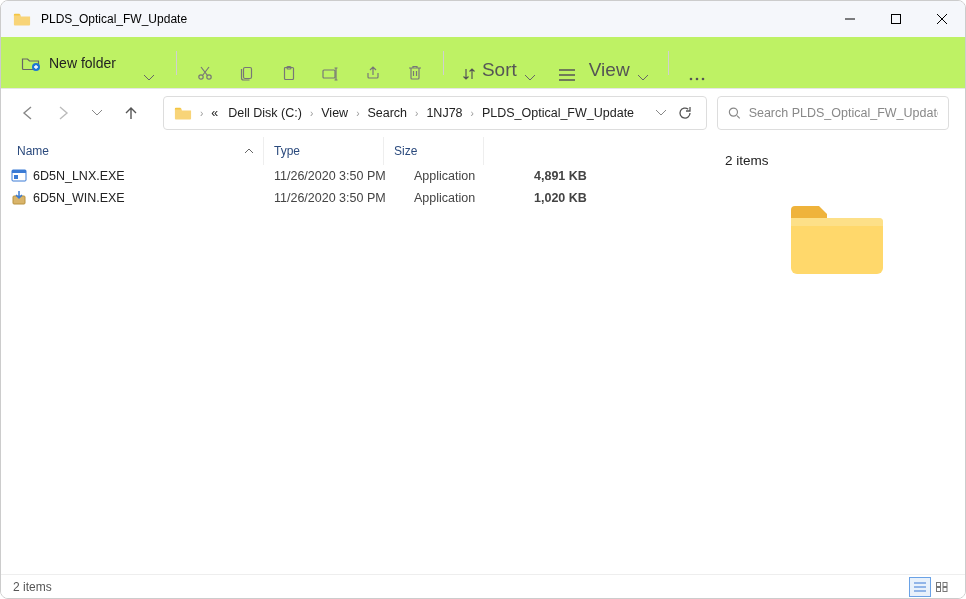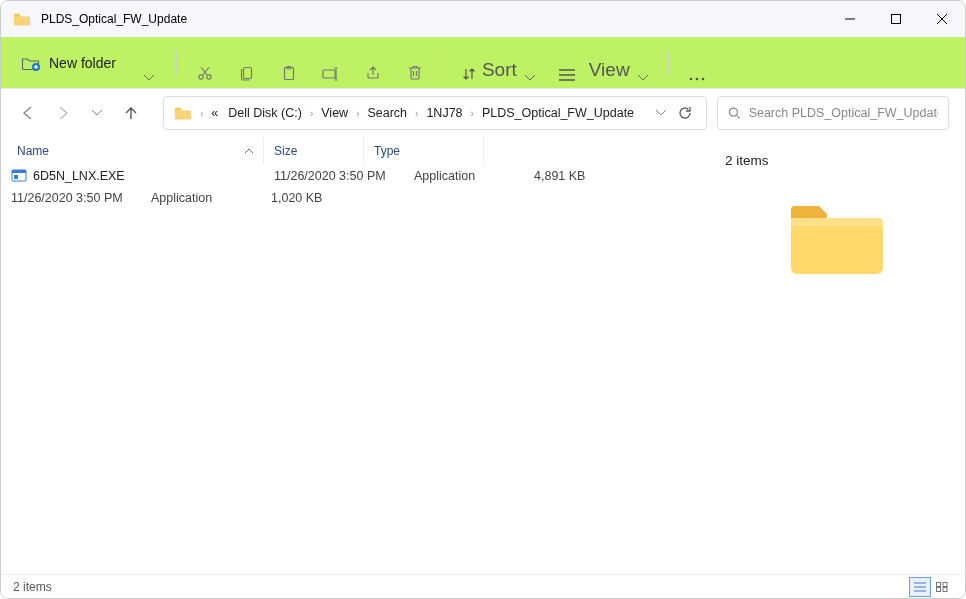--- a/index.html
+++ b/index.html
@@ -35,21 +35,21 @@
 
   
   .content { display: flex; height: calc(100% - 36px - 52px - 48px - 24px); gap: 24px; }
   .filepane { flex: 1; overflow: auto; }
   .hdr { display: flex; height: 28px; align-items: center; font-size: 12px; color: #2b4a7d; border-bottom: 0px; }
   .hcell { padding: 0 10px; display:flex; align-items:center; border-right: 1px solid #eee; height: 100%; }
   .c-name { width: 263px; padding-left: 16px; }
   .c-date { width: 140px; }
   .c-type { width: 120px; }
   .c-size { width: 100px; justify-content: flex-start; }
-  .c-size .val { text-align: right; width: 100%; }
+  .c-size .val { text-align: right; width: 100%; font-weight: bold; }
   .sorticon { margin-left: auto; color: #666; }
 
   .row { display: flex; height: 22px; align-items: center; font-size: 12.5px; color: #444; }
   .row .cell { padding: 0 10px; }
   .row .c-name { display: flex; align-items: center; gap: 6px; color: #222; }
   .exeico { width: 16px; height: 16px; }
 
   .preview { width: 260px; padding: 16px 20px; font-size: 13.5px; color: #222; }
   .bigfolder { width: 100px; height: 80px; margin: 30px auto 0 auto; }
 
@@ -237,41 +237,50 @@
   <div class="filepane">
     <div class="hdr">
       <div class="hcell c-name">
           <span>Name</span>
           <span class="sorticon">
             <svg width="8" height="8">
               <path d="M0 6l4-4 4 4" fill="none" stroke="#666"></path>
             </svg>
           </span>
         </div>
+      <div class="hcell c-type">Type</div>
       <div class="hcell c-size">Size</div>
-      <div class="hcell c-type">Type</div>
     </div>
 
     <div class="row">
       <div class="cell c-name">
         <span class="exeico">
             <svg viewBox="0 0 16 16">
               <rect x="1" y="2" width="14" height="11" rx="1" fill="#fff" stroke="#3a7bd5"></rect>
               <rect x="1" y="2" width="14" height="3" fill="#3a7bd5"></rect>
               <rect x="3" y="7" width="4" height="4" fill="#3a7bd5"></rect>
             </svg>
           </span>
         <span>6D5N_LNX.EXE</span>
       </div>
       <div class="cell c-date">11/26/2020 3:50 PM</div>
       <div class="cell c-type">Application</div>
       <div class="cell c-size"><span class="val">4,891 KB</span></div>
     </div>
 
     <div class="row">
+      <div class="cell c-name">
+        <span class="exeico">
+            <svg viewBox="0 0 16 16">
+              <rect x="2" y="6" width="12" height="8" rx="1" fill="#d9b46a" stroke="#b8923f"></rect>
+              <path d="M8 1v7M5 5l3 3 3-3" fill="none" stroke="#3a7bd5" stroke-width="1.5"></path>
+            </svg>
+          </span>
+        <span>6D5N_WIN.EXE</span>
+      </div>
       <div class="cell c-date">11/26/2020 3:50 PM</div>
       <div class="cell c-type">Application</div>
       <div class="cell c-size"><span class="val">1,020 KB</span></div>
     </div>
   </div>
 
   <div class="preview">
     <div>2 items</div>
     <div class="bigfolder">
       <svg viewBox="0 0 100 80">

